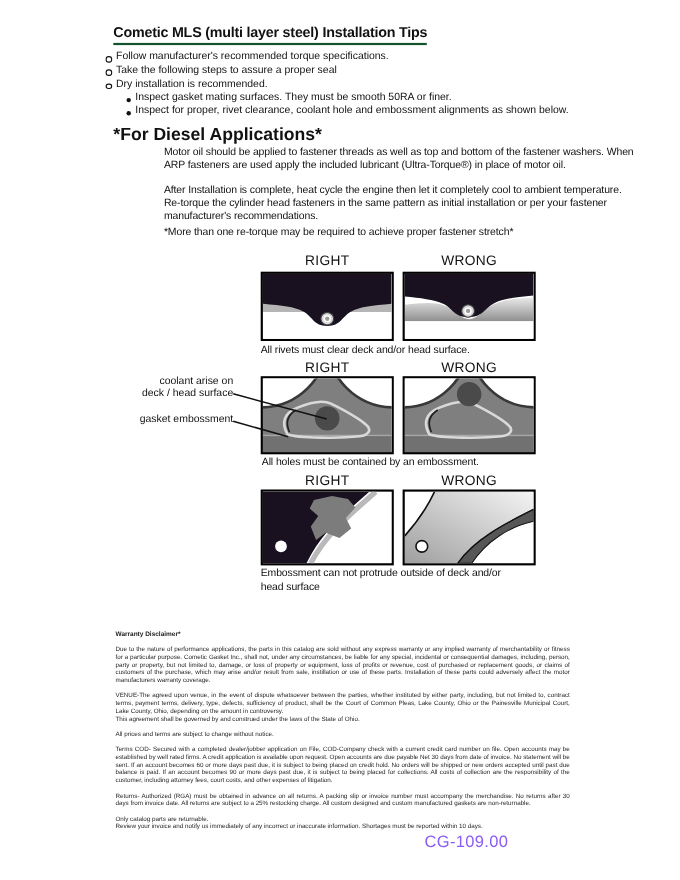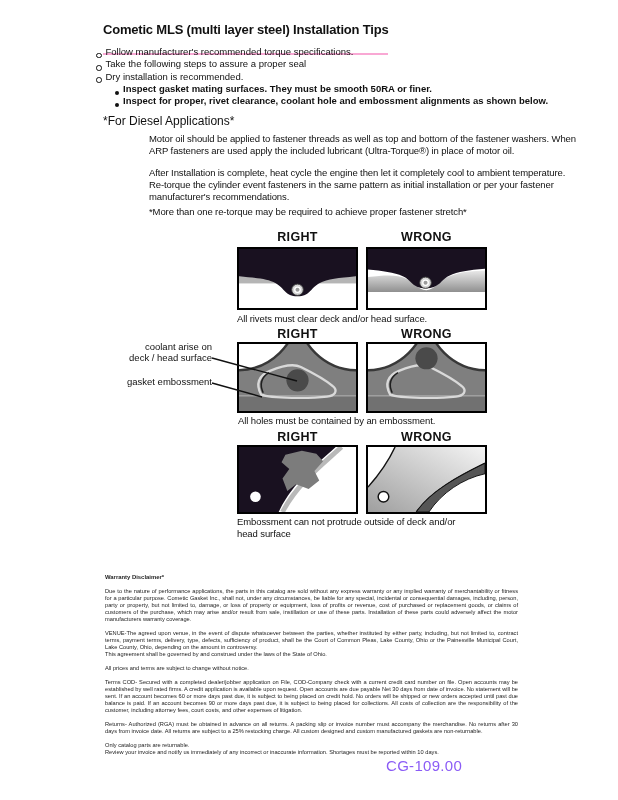--- a/index.html
+++ b/index.html
@@ -3,39 +3,39 @@
 <meta charset="utf-8">
 <style>
   html,body { margin:0; padding:0; background:#ffffff; }
   .page {
     position:relative; width:618px; height:800px; background:#ffffff;
     font-family:"Liberation Sans", sans-serif; color:#111; overflow:hidden;
   }
   .abs { position:absolute; }
   .doc-title {
     left:103px; top:22px; font-size:13px; font-weight:bold; letter-spacing:-0.2px;
-    border-bottom:2px solid #f9a8d4; padding-bottom:16px; white-space:nowrap;
+    border-bottom:2px solid #14532d; padding-bottom:2px; white-space:nowrap;
   }
   .tips { left:96px; top:46px; width:470px; font-size:9.5px; line-height:12.3px; }
-  .tip-row { display:flex; align-items:flex-end; }
+  .tip-row { display:flex; align-items:center; }
   .b-open {
     flex:0 0 auto; width:3.5px; height:3.5px; border:1px solid #111; border-radius:50%;
     margin:3.5px 4px 0 0;
   }
   .b-fill {
     flex:0 0 auto; width:4px; height:4px; background:#111; border-radius:50%;
     margin:3.5px 4px 0 0;
   }
-  .sub { margin-left:19px;font-weight:bold; }
-  .diesel-h { left:103px; top:114px; font-size:12px; font-weight:normal; }
+  .sub { margin-left:19px; }
+  .diesel-h { left:103px; top:114px; font-size:16px; font-weight:bold; }
   .bodyp { left:103px; width:432px; font-size:9.5px; line-height:12px; letter-spacing:-0.1px;margin-left:46px; }
   .p1 { top:133px; }
   .p2 { top:167px; }
   .pnote { top:206px; }
-  .fig-h { width:121px; text-align:center; font-size:12.5px; font-weight:bold; letter-spacing:0.3px; }
+  .fig-h { width:121px; text-align:center; font-size:12.5px; font-weight:normal; letter-spacing:0.3px; }
   .fig-box { width:121px; border:2.5px solid #000; box-sizing:border-box; background:#fff; }
   .fig-box svg { display:block; width:100%; height:100%; }
   .fig-cap { font-size:9.5px; line-height:11.5px; letter-spacing:-0.1px; }
   .r1 { height:63px; }
   .r2 { height:71px; }
   .r3 { height:69px; }
   .lbl { font-size:9.5px; line-height:11px; text-align:right; color:#111; }
   .fineprint {
     left:105px; top:574px; width:413px; font-size:5.7px; line-height:7px;
     color:#1d1d1d; text-align:justify;
@@ -70,21 +70,21 @@
       <span>Inspect gasket mating surfaces.  They must be smooth 50RA or finer.</span>
     </div>
     <div class="tip-row sub">
       <span class="b-fill"></span>
       <span>Inspect for proper, rivet clearance, coolant hole and embossment alignments as shown below.</span>
     </div>
   </div>
 
   <div class="abs diesel-h">*For Diesel Applications*</div>
   <div class="abs bodyp p1">Motor oil should be applied to fastener threads as well as top and bottom of the fastener washers. When ARP fasteners are used apply the included lubricant (Ultra-Torque®) in place of motor oil.</div>
-  <div class="abs bodyp p2">After Installation is complete, heat cycle the engine then let it completely cool to ambient temperature. Re-torque the cylinder event fasteners in the same pattern as initial installation or per your fastener manufacturer's recommendations.</div>
+  <div class="abs bodyp p2">After Installation is complete, heat cycle the engine then let it completely cool to ambient temperature. Re-torque the cylinder head fasteners in the same pattern as initial installation or per your fastener manufacturer's recommendations.</div>
   <div class="abs bodyp pnote">*More than one re-torque may be required to achieve proper fastener stretch*</div>
 
   <div class="abs fig-h" style="left:237px; top:230px;">RIGHT</div>
   <div class="abs fig-h" style="left:366px; top:230px;">WRONG</div>
 
   <div class="abs fig-box r1" style="left:237px; top:247px;">
     <svg viewBox="0 0 242 126" preserveAspectRatio="none">
       <rect width="242" height="126" fill="#ffffff"></rect>
       <rect y="58" width="242" height="16" fill="#b5b5b5"></rect>
       <rect y="74" width="242" height="52" fill="#ffffff"></rect>

